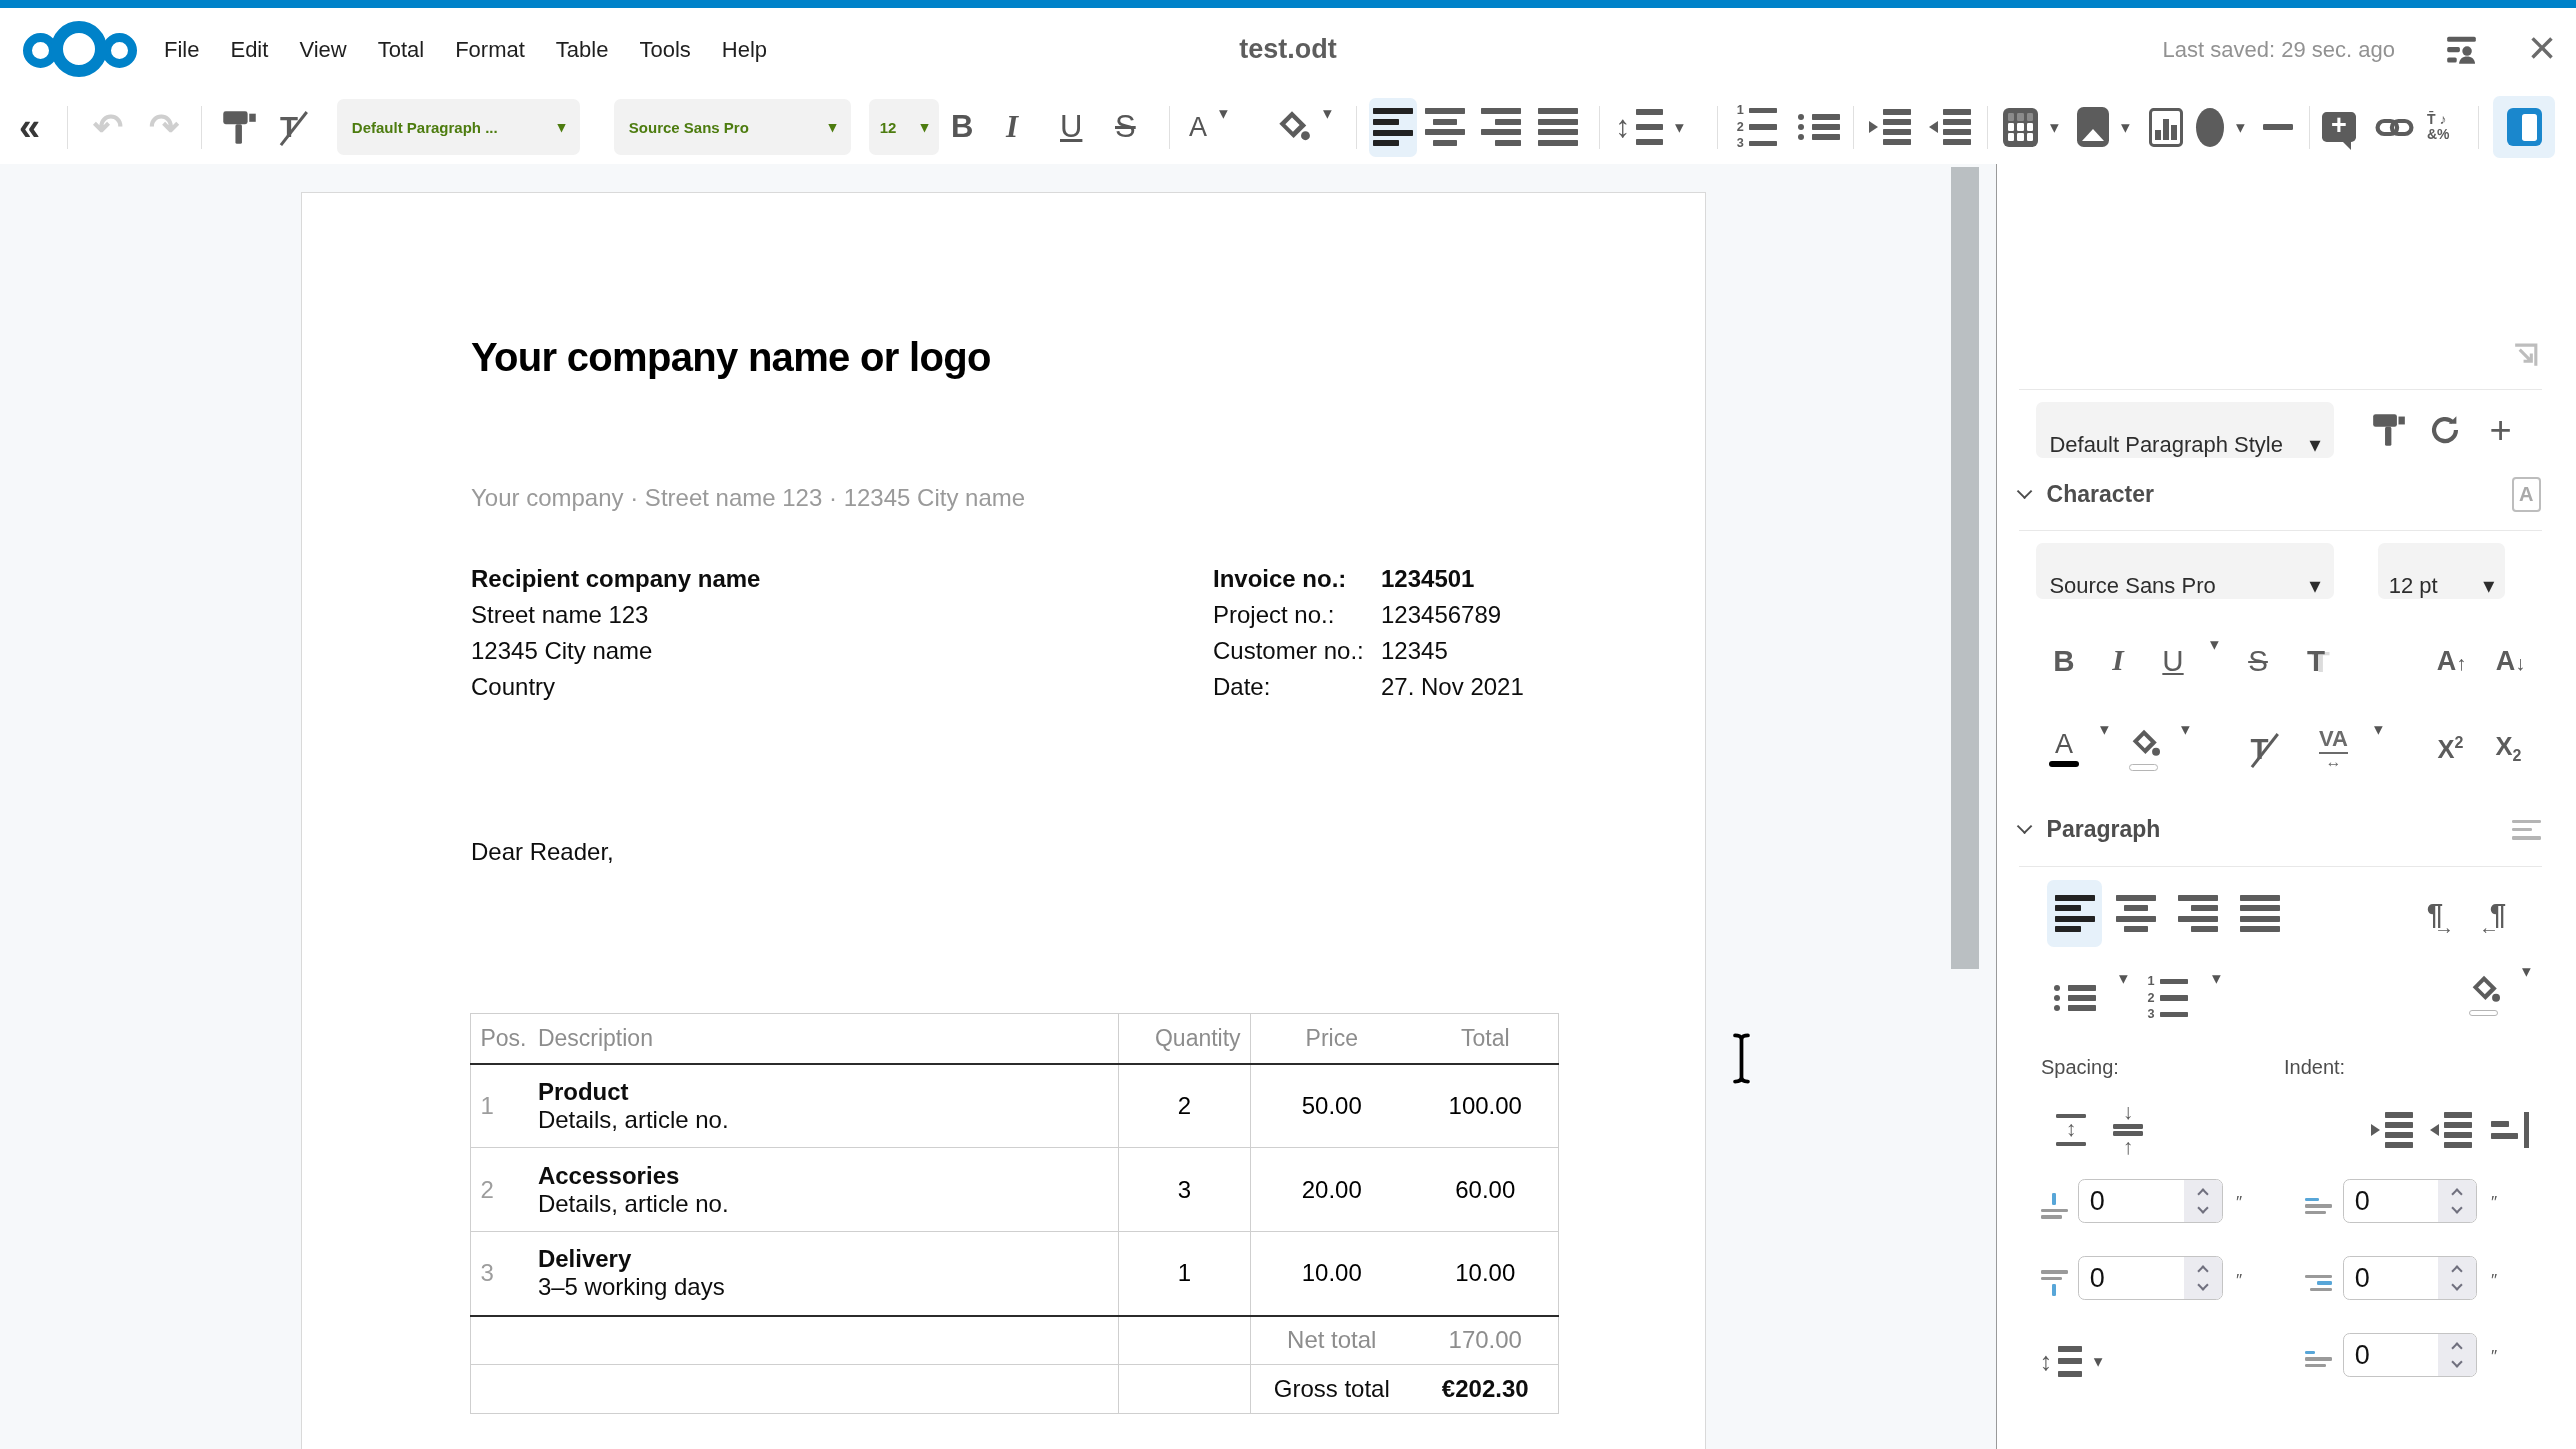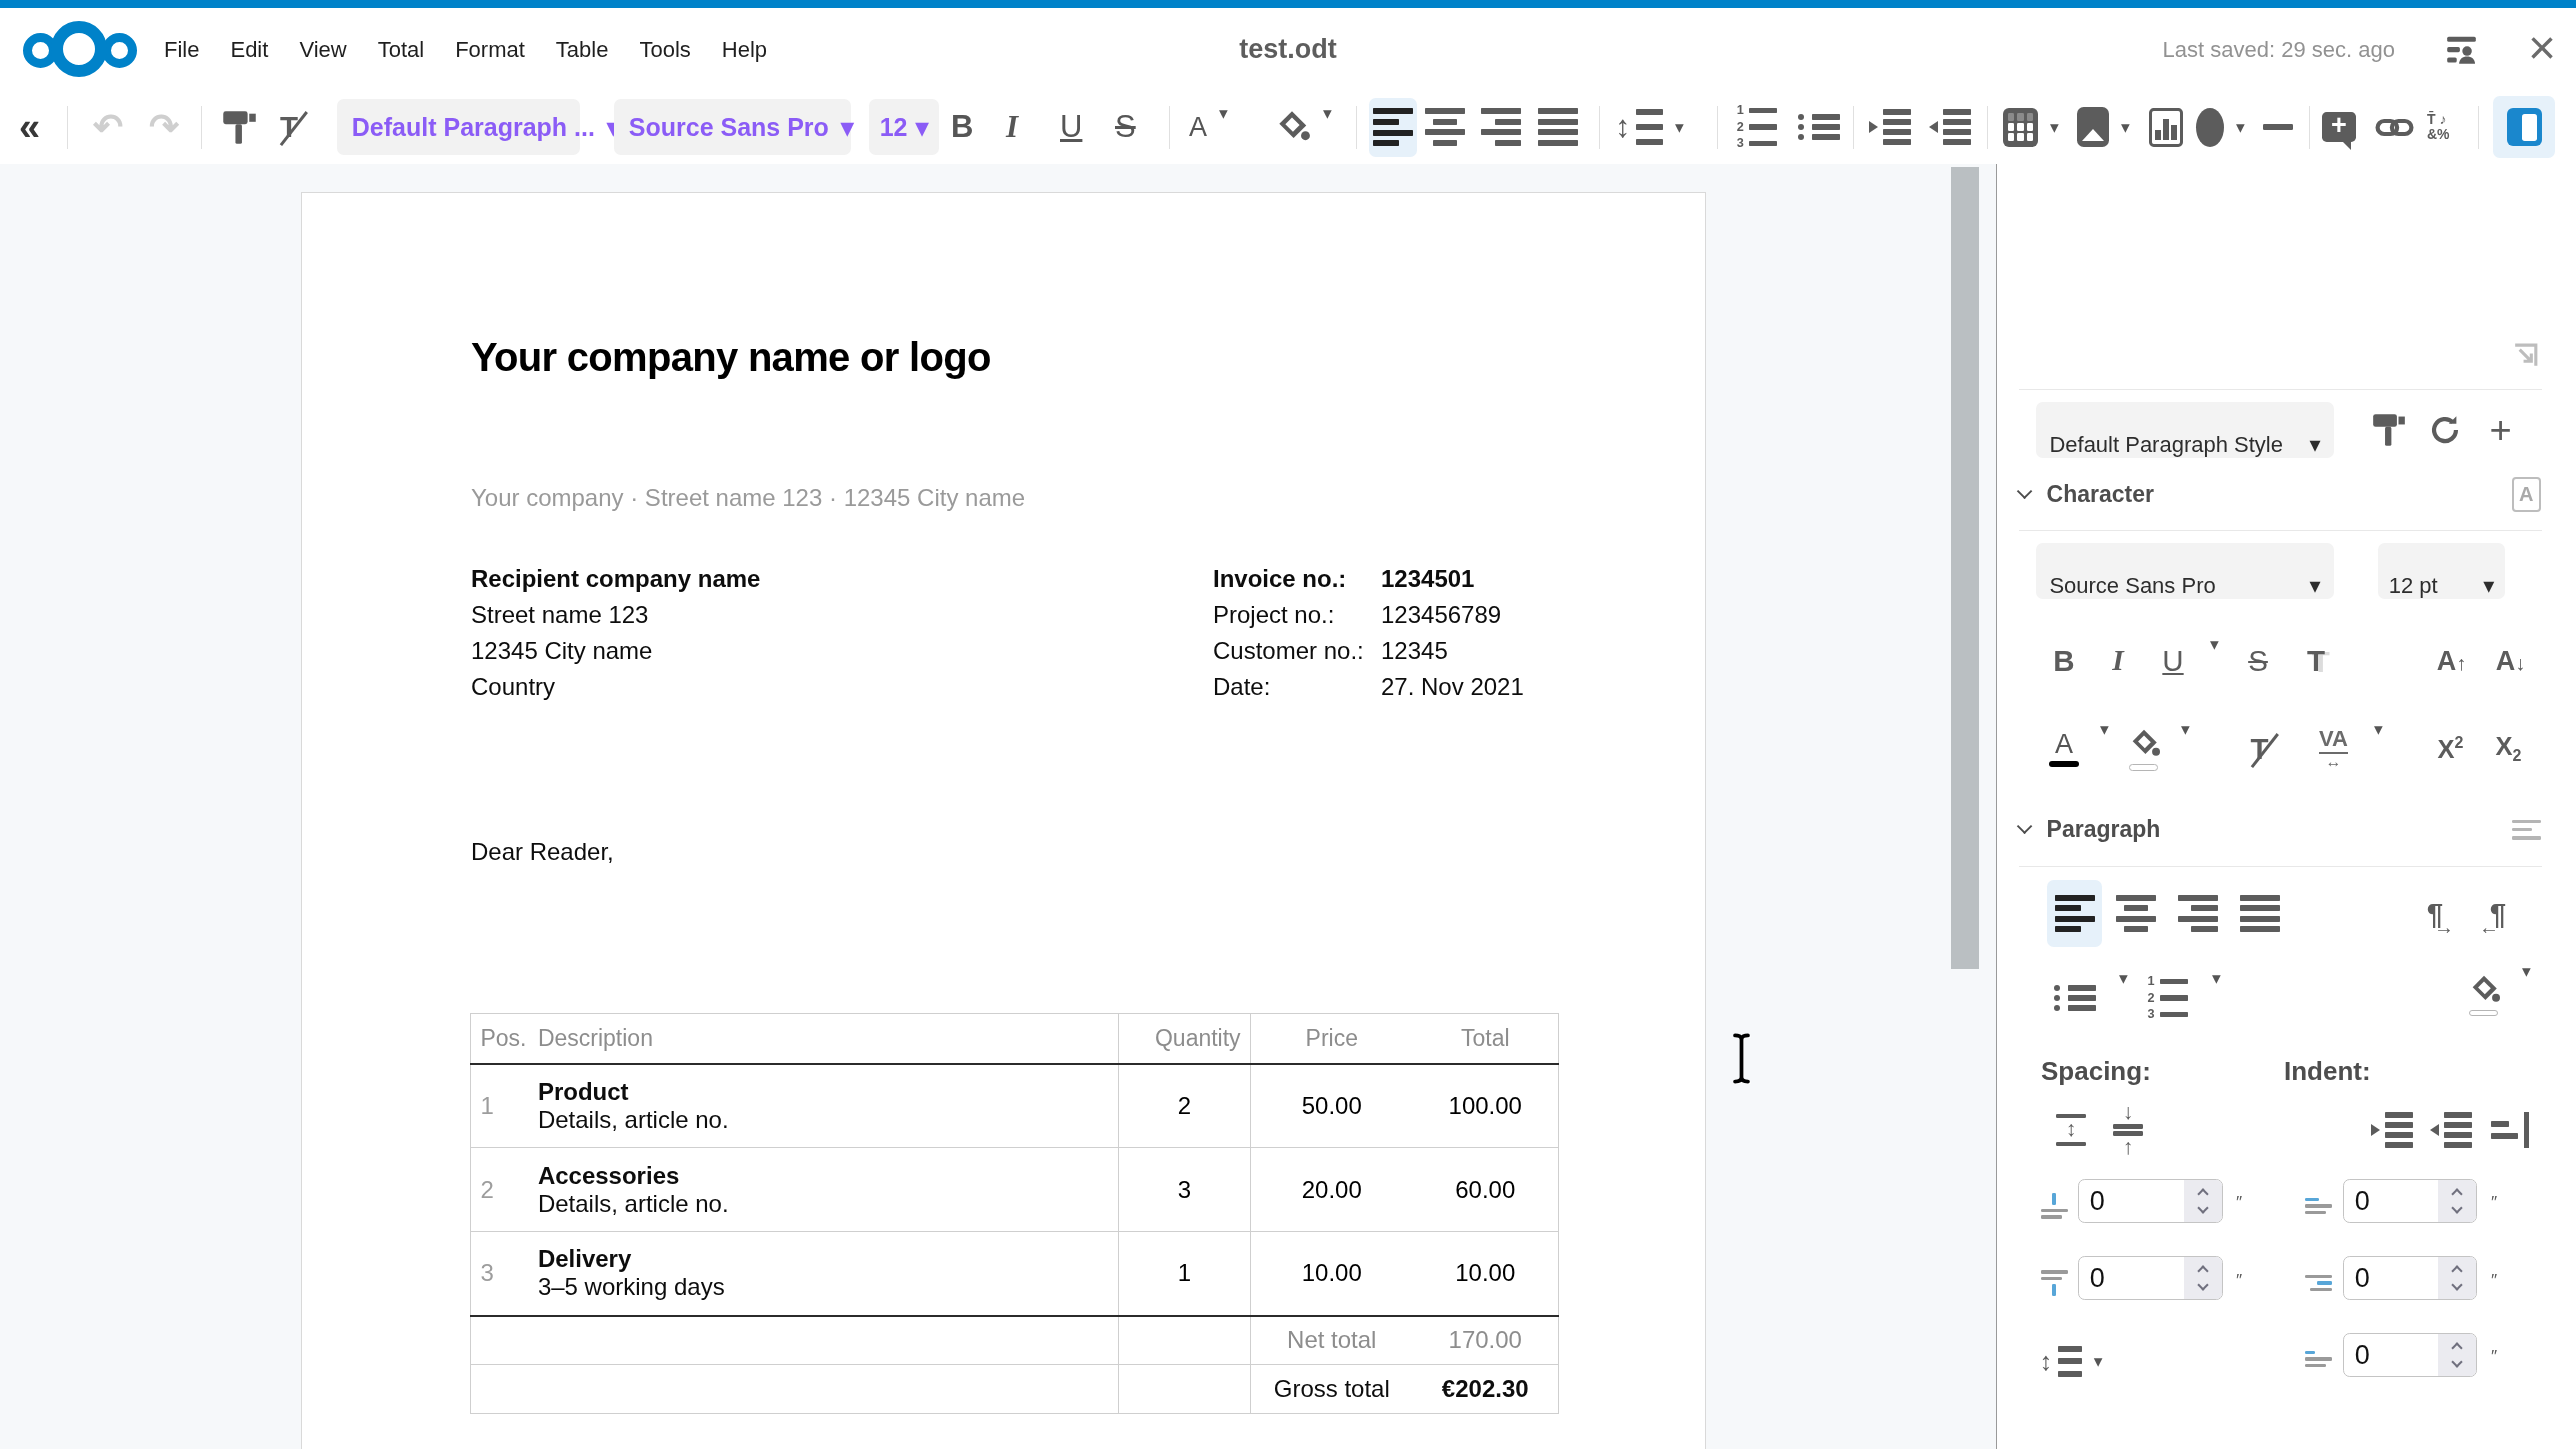--- a/index.html
+++ b/index.html
@@ -27,21 +27,21 @@
   .doctitle{position:absolute;left:50%;top:0;transform:translateX(-50%);height:83px;display:flex;align-items:center;font-size:27px;font-weight:700;color:#5d5d5d}
   .topright{position:absolute;right:20px;top:0;height:83px;display:flex;align-items:center;gap:47px}
   .lastsaved{font-size:22px;color:#929292}
   .xclose{font-size:48px;color:#6b6b6b;line-height:1;margin-top:-4px}
 
   
   .toolbar{position:absolute;left:0;top:91px;width:100%;height:74px;background:#fff;border-bottom:1.3px solid #e3e3e3}
   .tb{position:absolute;top:0;height:72px;display:flex;align-items:center;justify-content:center}
   .vsep{position:absolute;top:14.8px;width:1.3px;height:43px;background:#e0e0e0}
   .chip{background:var(--chipbg);border-radius:6.7px;display:flex;align-items:center;justify-content:space-between;padding:0 14.8px;height:56px;top:8px}
-  .chip span{font-size:25px;font-weight:700;color:#8b5cf6;white-space:nowrap}
+  .chip span{font-size:15px;font-weight:700;color:#4d7c0f;white-space:nowrap}
   .caret{font-size:17.4px;color:#555;margin-left:12px}
   .glyph{font-size:31px;color:var(--ic);font-weight:700}
   .disabled{color:var(--dis)}
   .activebtn{background:var(--activebg);border-radius:6.7px}
   .bars{display:flex;flex-direction:column;justify-content:space-between;width:40px;height:38px}
   .bars i{height:6px;background:#5c5c5c;border-radius:0.7px;width:100%}
   .bars.dk i{background:#222}
   .b-l i:nth-child(2n){width:66%}
   .b-c i:nth-child(2n){width:60%;margin:0 auto}
   .b-r i:nth-child(2n){width:66%;margin-left:auto}
@@ -136,21 +136,21 @@
   .pos{position:absolute;display:flex;align-items:center;justify-content:center}
   .supT{text-shadow:4.7px 1.3px 0 #dcdcdc}
   .aud{font-size:27px;font-weight:700;color:#5c5c5c}
   .aud small{font-size:20px;font-weight:400}
   .va{display:flex;flex-direction:column;align-items:center;line-height:1}
   .va b{font-size:22px;color:#6b6b6b;border-bottom:2px solid #6b6b6b;padding-bottom:1.3px}
   .va span{font-size:16px;color:#6b6b6b}
   .xx{font-size:25.5px;font-weight:700;color:#5c5c5c}
   .para-dir{position:relative;font-size:29.5px;font-weight:700;color:#5c5c5c}
   .para-dir em{position:absolute;font-style:normal;font-size:20px;bottom:-8px;right:-10.7px}
-  .lbl2{font-size:26px;font-weight:700;color:#4d4d4d}
+  .lbl2{font-size:20px;font-weight:400;color:#4d4d4d}
   .spin{position:absolute;width:145px;height:44px;border:1.3px solid #c4c4c4;border-radius:6.7px;background:#fff;display:flex;overflow:hidden}
   .spin .val{flex:1;display:flex;align-items:center;padding-left:10.7px;font-size:27px;color:#111}
   .spin .btns{width:38px;background:#ebebf0;display:flex;flex-direction:column;align-items:center;justify-content:center;gap:6.7px}
   .cu{width:8px;height:8px;border-left:2px solid #70707e;border-top:2px solid #70707e;transform:rotate(45deg);margin-top:2.7px}
   .cd{width:8px;height:8px;border-right:2px solid #70707e;border-bottom:2px solid #70707e;transform:rotate(45deg);margin-bottom:2.7px}
   .unit{position:absolute;font-size:17.4px;color:#5c5c5c}
   .mini{display:flex;flex-direction:column;gap:3.4px;align-items:flex-start}
   .mini i{height:3.4px;background:#9a9a9a;border-radius:1.3px;width:27px}
   .mini em{background:#58a6d8;border-radius:1.3px}
   .mini .vbar{width:3.4px;height:12px;align-self:center}

